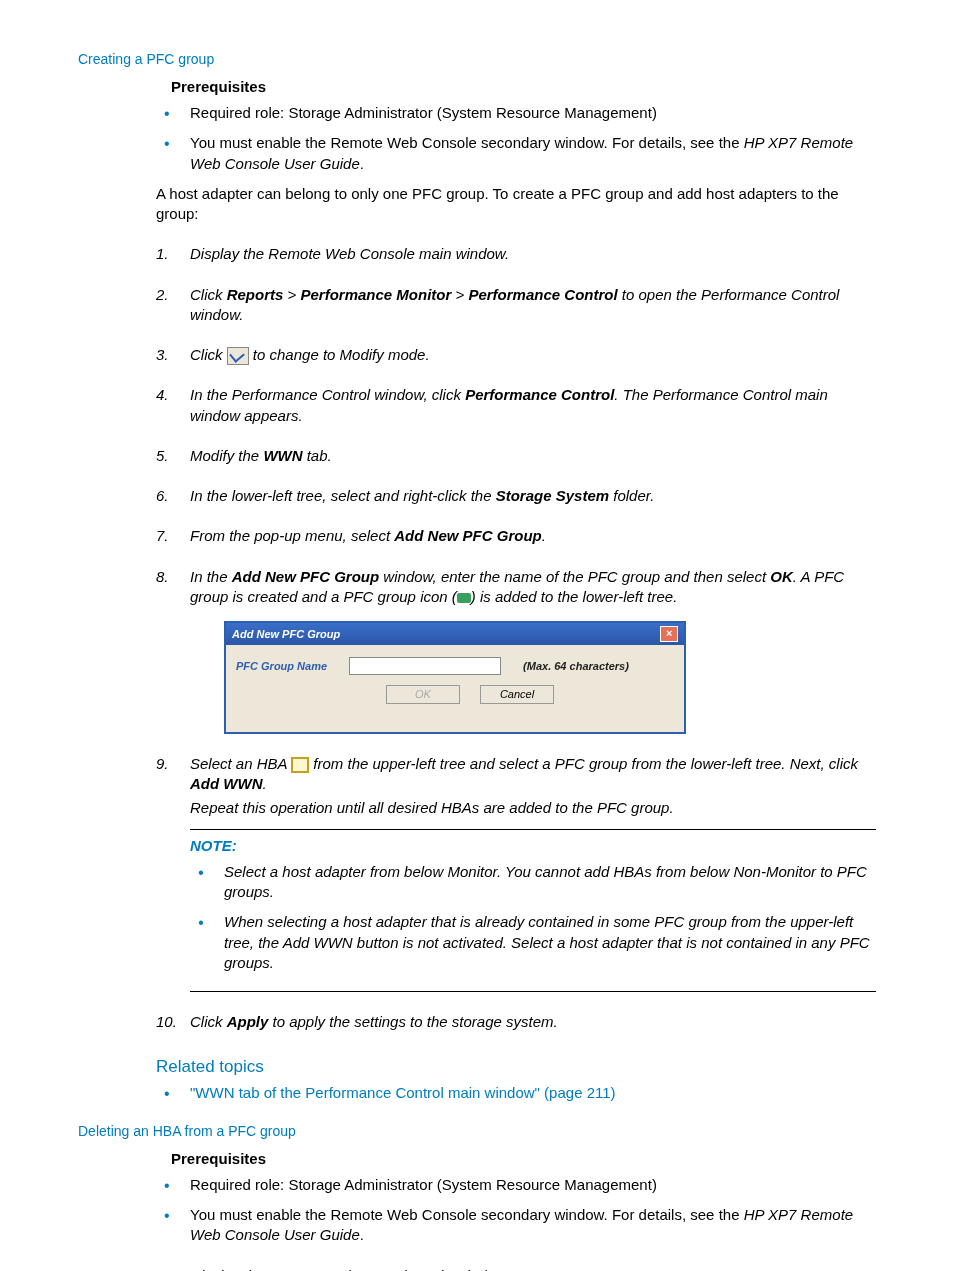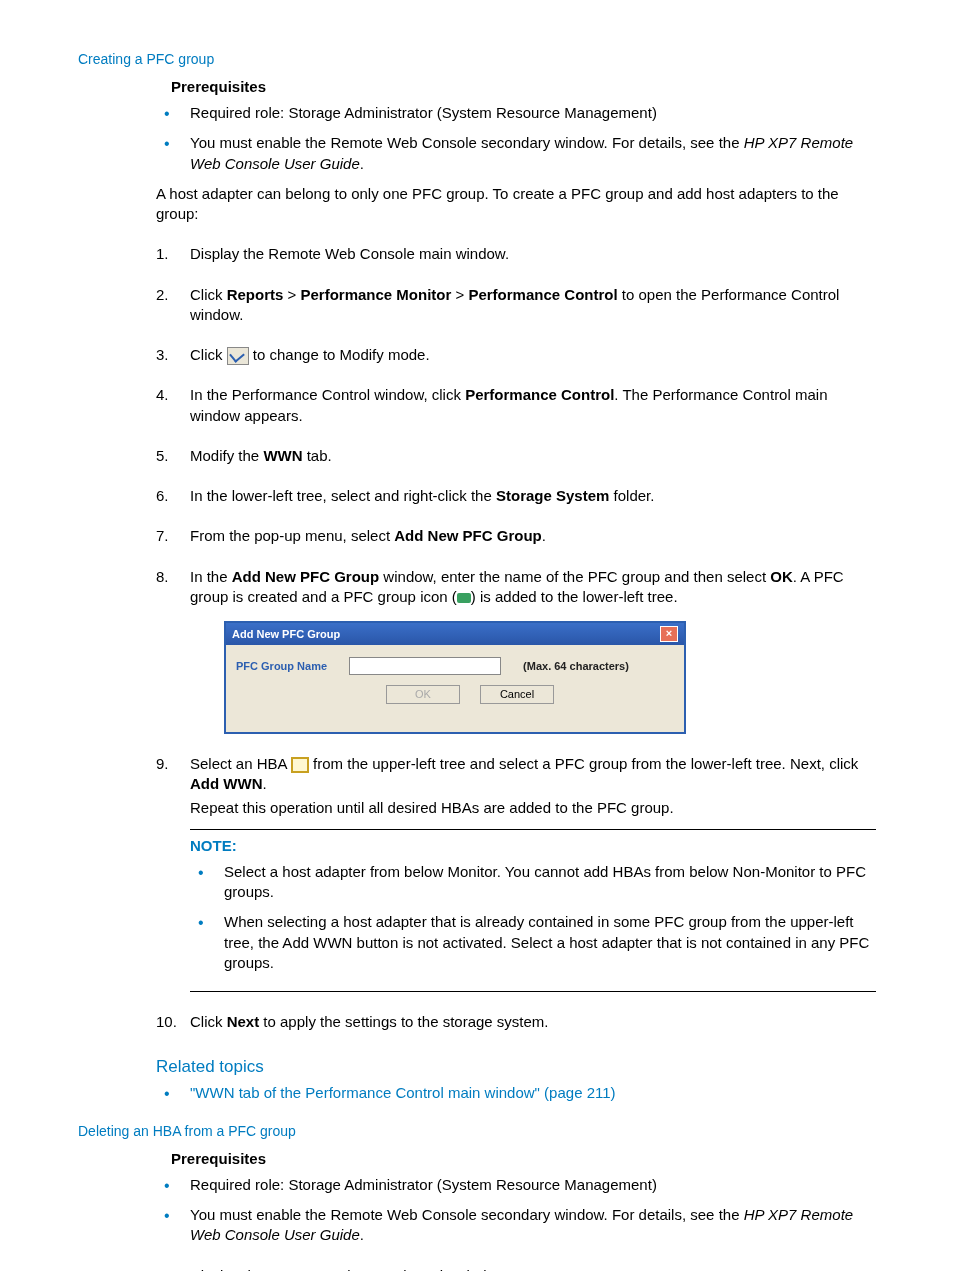--- a/index.html
+++ b/index.html
@@ -45,20 +45,21 @@
     list-style: none;
     padding: 0;
     margin: 0;
     counter-reset: step;
   }
   ol.steps > li {
     counter-increment: step;
     position: relative;
     padding-left: 34px;
     margin: 20px 0 8px 0;
+    font-style: italic;
   }
   ol.steps > li::before {
     content: counter(step) ".";
     position: absolute;
     left: 0;
     top: 0;
   }
   .para { margin: 4px 0 8px 0; }
   .bold { font-weight: bold; }
   .italic { font-style: italic; }
@@ -229,21 +230,21 @@
 
       <div class="note-box">
         <div class="note-label">NOTE:</div>
         <ul class="disc">
           <li>Select a host adapter from below Monitor. You cannot add HBAs from below Non-Monitor to PFC groups.</li>
           <li>When selecting a host adapter that is already contained in some PFC group from the upper-left tree, the Add WWN button is not activated. Select a host adapter that is not contained in any PFC groups.</li>
         </ul>
       </div>
     </li>
     <li>
-      <span>Click </span><span class="bold">Next</span><span> to apply the settings to the storage system.</span>
+      <span>Click </span><span class="bold">Apply</span><span> to apply the settings to the storage system.</span>
     </li>
   </ol>
 
   <div class="subhead">Related topics</div>
   <ul class="disc">
     <li>
       <span class="related-link">"WWN tab of the Performance Control main window" (page 211)</span>
     </li>
   </ul>
 </div>

